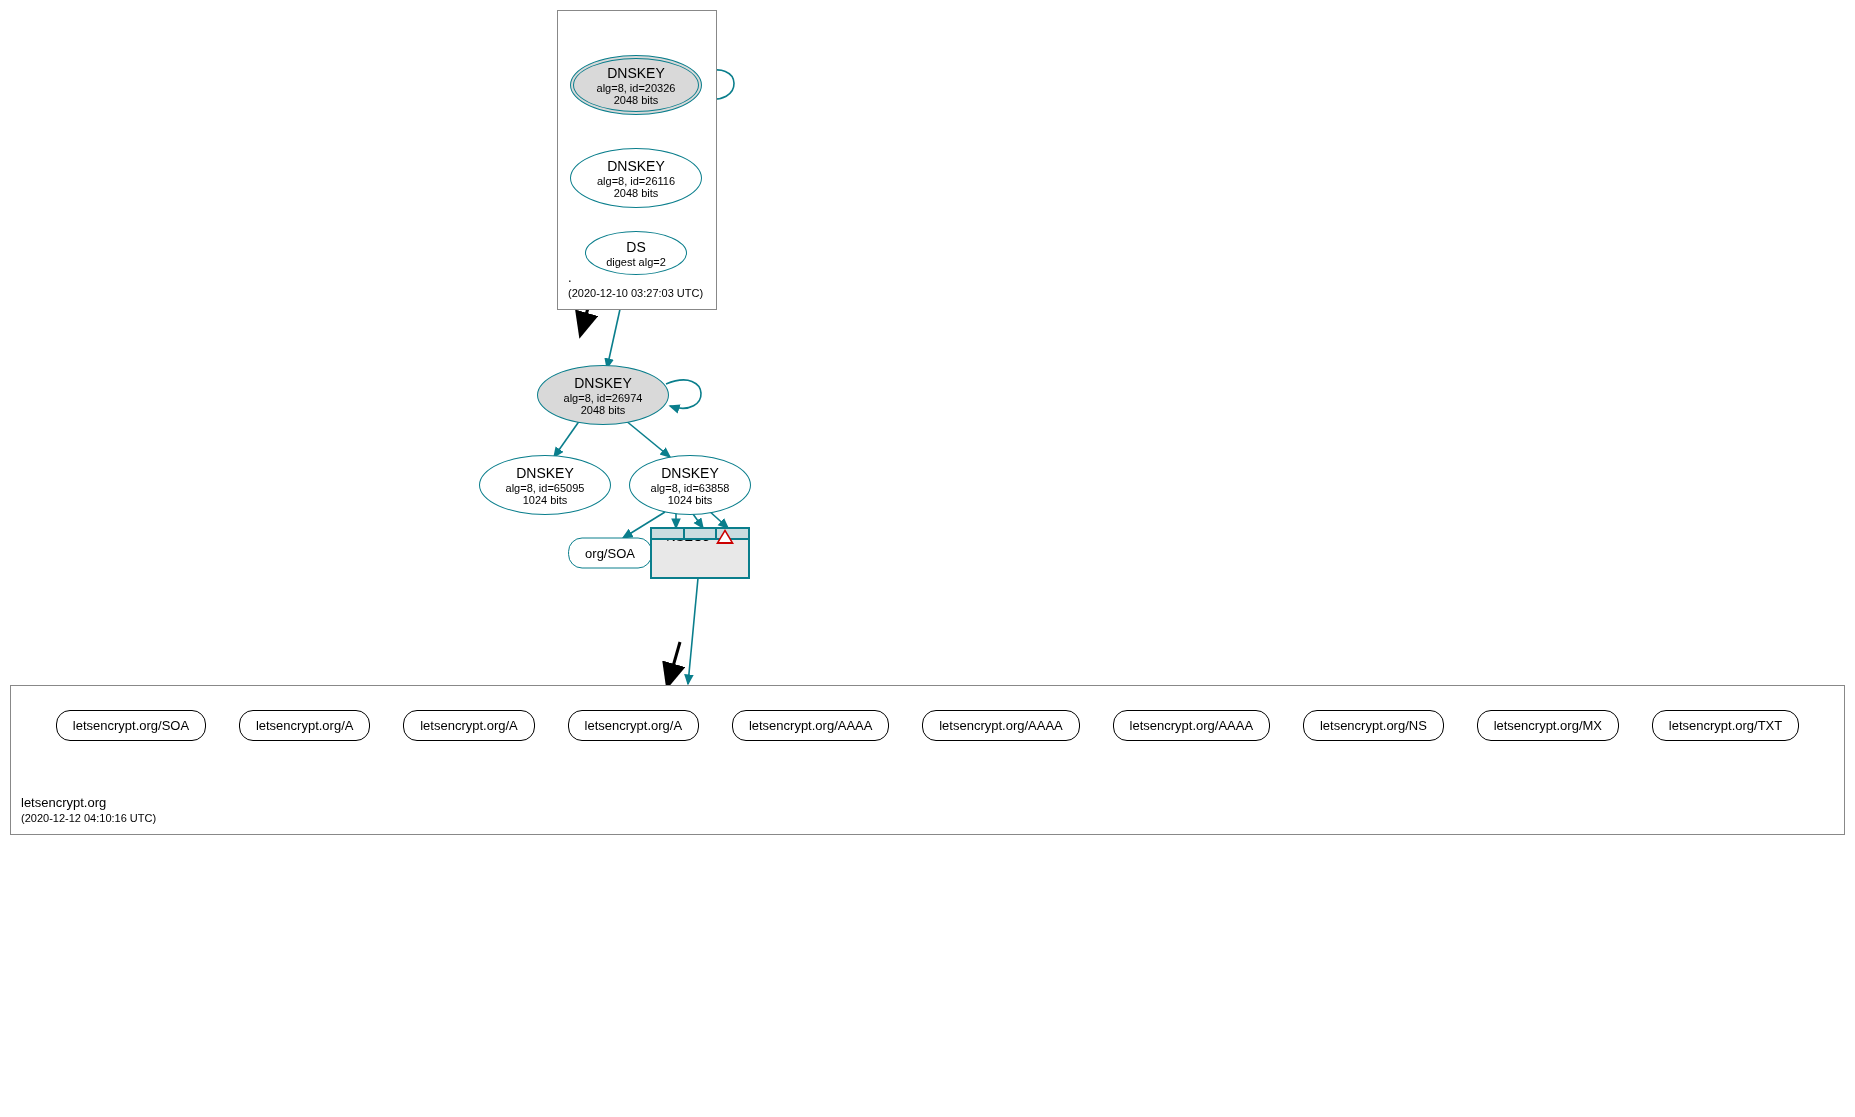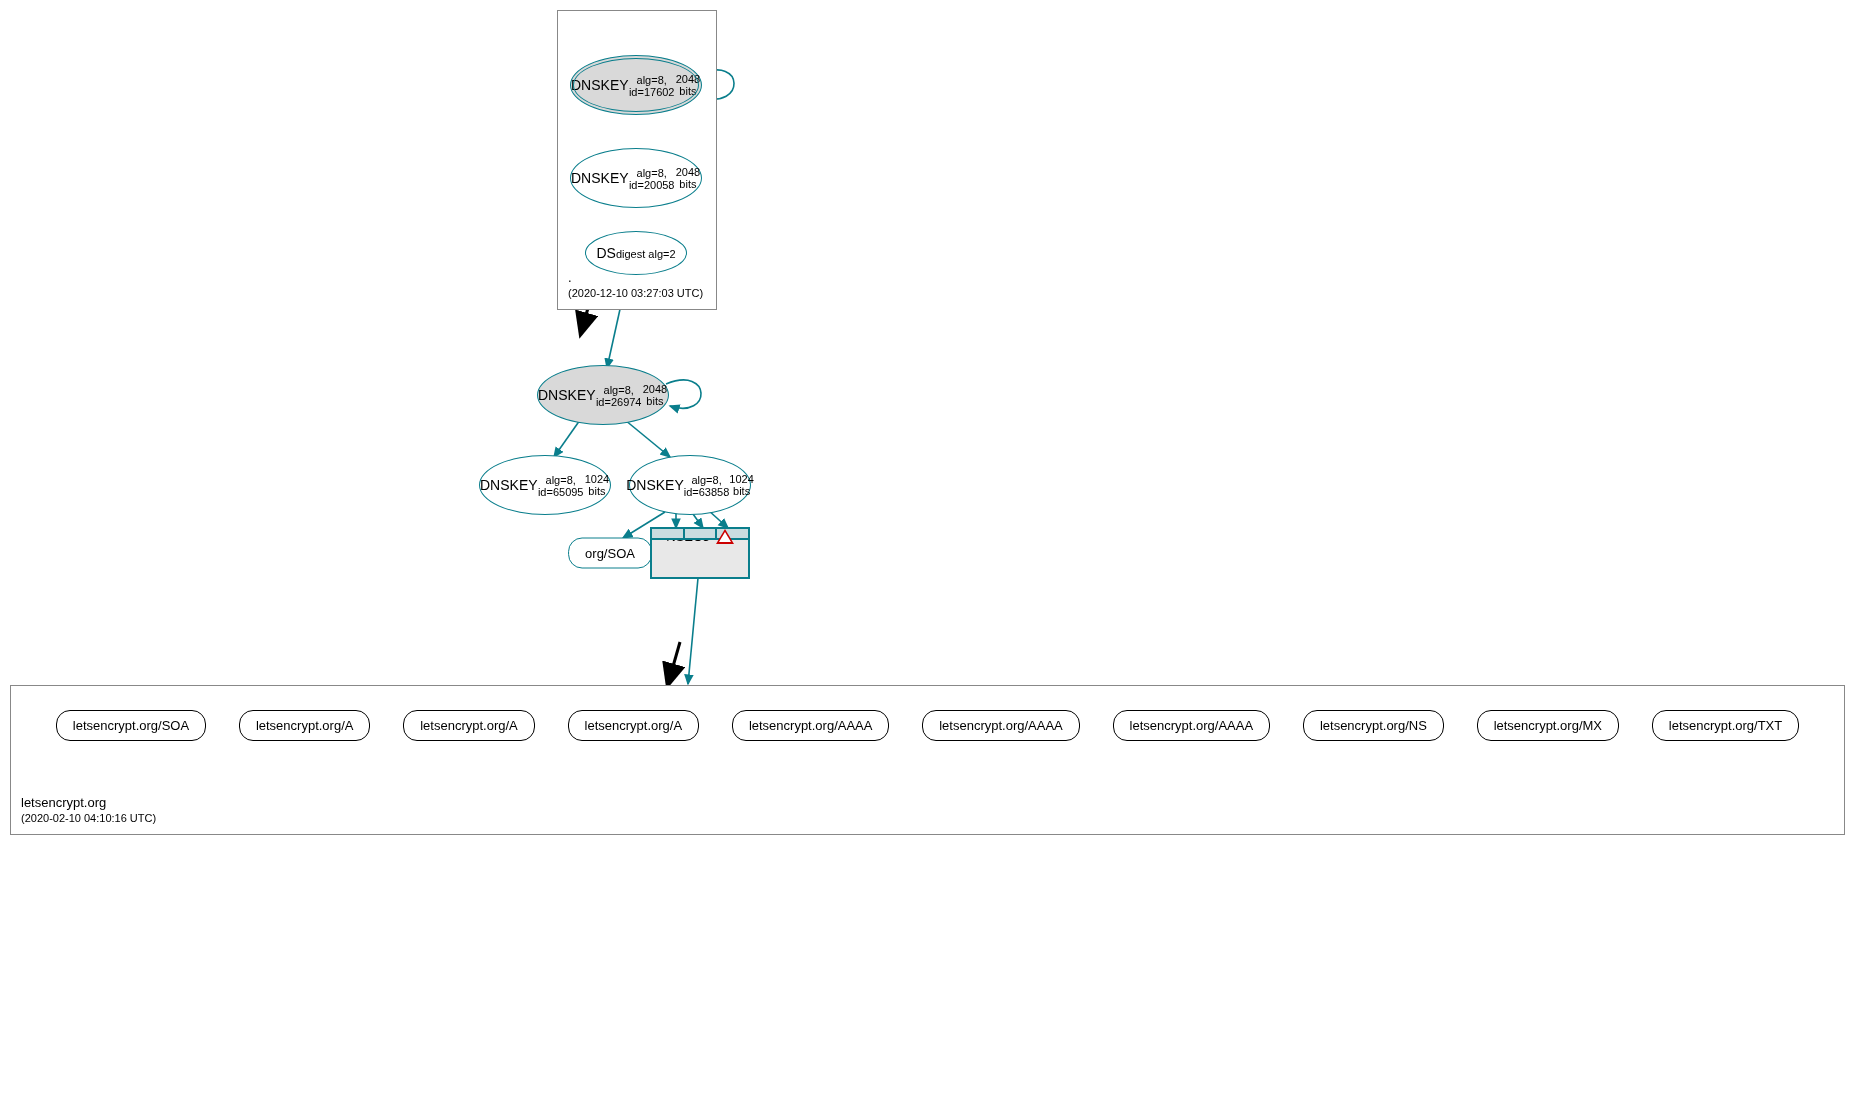--- a/index.html
+++ b/index.html
@@ -4,21 +4,21 @@
 <style>
   html,body{margin:0;padding:0;background:#fff;font-family:"Helvetica Neue",Arial,sans-serif;font-size:13px;color:#000;}
   #canvas{position:relative;width:1855px;height:1117px;}
 
   .zone{position:absolute;border:1px solid #888;background:#fff;box-sizing:border-box;}
   .zone-label{position:absolute;left:10px;bottom:8px;font-size:13px;line-height:1.35;}
   .zone-label .name{display:block;}
   .zone-label .ts{display:block;font-size:11px;}
 
   .node{position:absolute;text-align:center;transform:translate(-50%,-50%);}
-  .ellipse{border:1.5px solid #0a7e8c;border-radius:50%;background:#fff;display:flex;flex-direction:row;justify-content:center;align-items:center;}
+  .ellipse{border:1.5px solid #0a7e8c;border-radius:50%;background:#fff;display:flex;flex-direction:column;justify-content:center;align-items:center;}
   .ellipse.ksk{background:#d9d9d9;}
   .ellipse .ring{position:absolute;inset:3px;border:1.5px solid #0a7e8c;border-radius:50%;}
   .ellipse .t1{font-size:14px;}
   .ellipse .t2{font-size:11px;margin-top:1px;}
   .ellipse .t3{font-size:11px;}
 
   .ellipse.wide{width:130px;height:58px;}
   .ellipse.ds{width:100px;height:42px;}
 
   .rrset{border:1.5px solid #0a7e8c;border-radius:14px;background:#fff;padding:7px 16px;font-size:13px;white-space:nowrap;}
@@ -83,29 +83,29 @@
     <div class="zone-label">
       <span class="name">.</span>
       <span class="ts">(2020-12-10 03:27:03 UTC)</span>
     </div>
   </div>
 
   <div class="node" style="left:636px;top:85px;">
     <div class="ellipse ksk wide">
         <span class="ring"></span>
       <span class="t1">DNSKEY</span>
-      <span class="t2">alg=8, id=17602</span>
+      <span class="t2">alg=8, id=20326</span>
       <span class="t3">2048 bits</span>
     </div>
   </div>
 
   <div class="node" style="left:636px;top:178px;">
     <div class="ellipse wide">
       <span class="t1">DNSKEY</span>
-      <span class="t2">alg=8, id=20058</span>
+      <span class="t2">alg=8, id=26116</span>
       <span class="t3">2048 bits</span>
     </div>
   </div>
 
   <div class="node" style="left:636px;top:253px;">
     <div class="ellipse ds">
       <span class="t1">DS</span>
       <span class="t2">digest alg=2</span>
     </div>
   </div>
@@ -159,17 +159,17 @@
         <div class="rrset black">letsencrypt.org/A</div>
         <div class="rrset black">letsencrypt.org/AAAA</div>
         <div class="rrset black">letsencrypt.org/AAAA</div>
         <div class="rrset black">letsencrypt.org/AAAA</div>
         <div class="rrset black">letsencrypt.org/NS</div>
         <div class="rrset black">letsencrypt.org/MX</div>
         <div class="rrset black">letsencrypt.org/TXT</div>
       </div>
     <div class="zone-label">
       <span class="name">letsencrypt.org</span>
-      <span class="ts">(2020-02-10 04:10:16 UTC)</span>
+      <span class="ts">(2020-12-12 04:10:16 UTC)</span>
     </div>
   </div>
 
 </div>
 
 </body></html>

